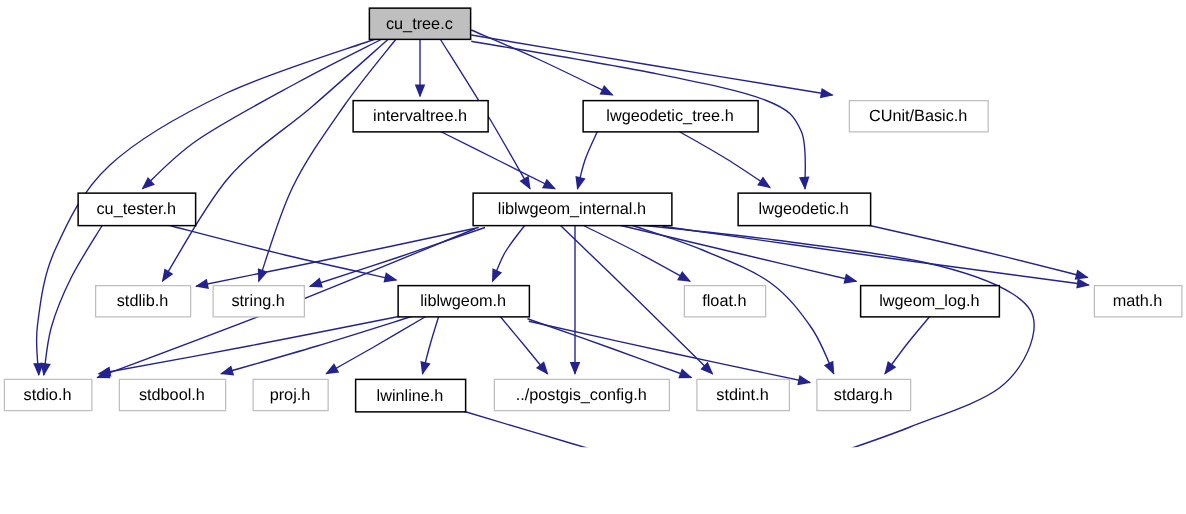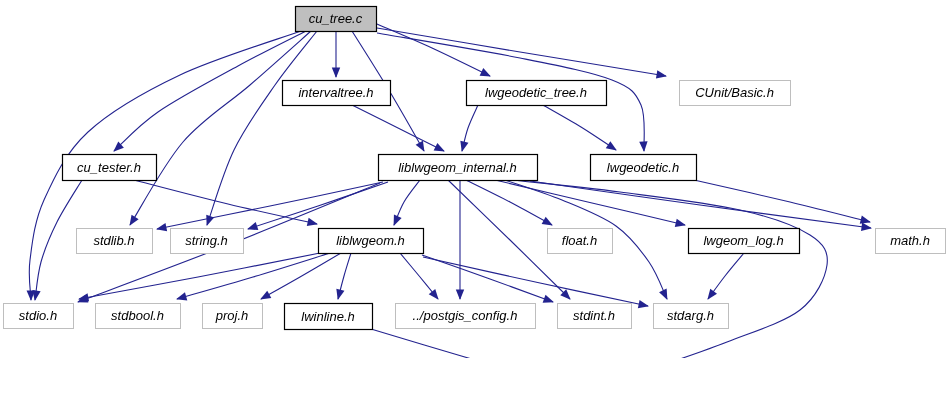--- a/index.html
+++ b/index.html
@@ -1,16 +1,16 @@
 <!DOCTYPE html>
 <html><head>
 <meta charset="utf-8">
 <style>
   html, body { margin: 0; padding: 0; background: #ffffff; }
-  .canvas { position: relative; width: 949px; height: 358px; background: #ffffff; overflow: hidden; font-style: italic; }
+  .canvas { position: relative; width: 949px; height: 358px; background: #ffffff; overflow: hidden; }
   svg { display: block; }
   .node-label {
     font-family: "Liberation Sans", "DejaVu Sans", sans-serif;
     font-size: 13px;
     fill: #000000;
   }
 </style>
 </head>
 <body>
 

